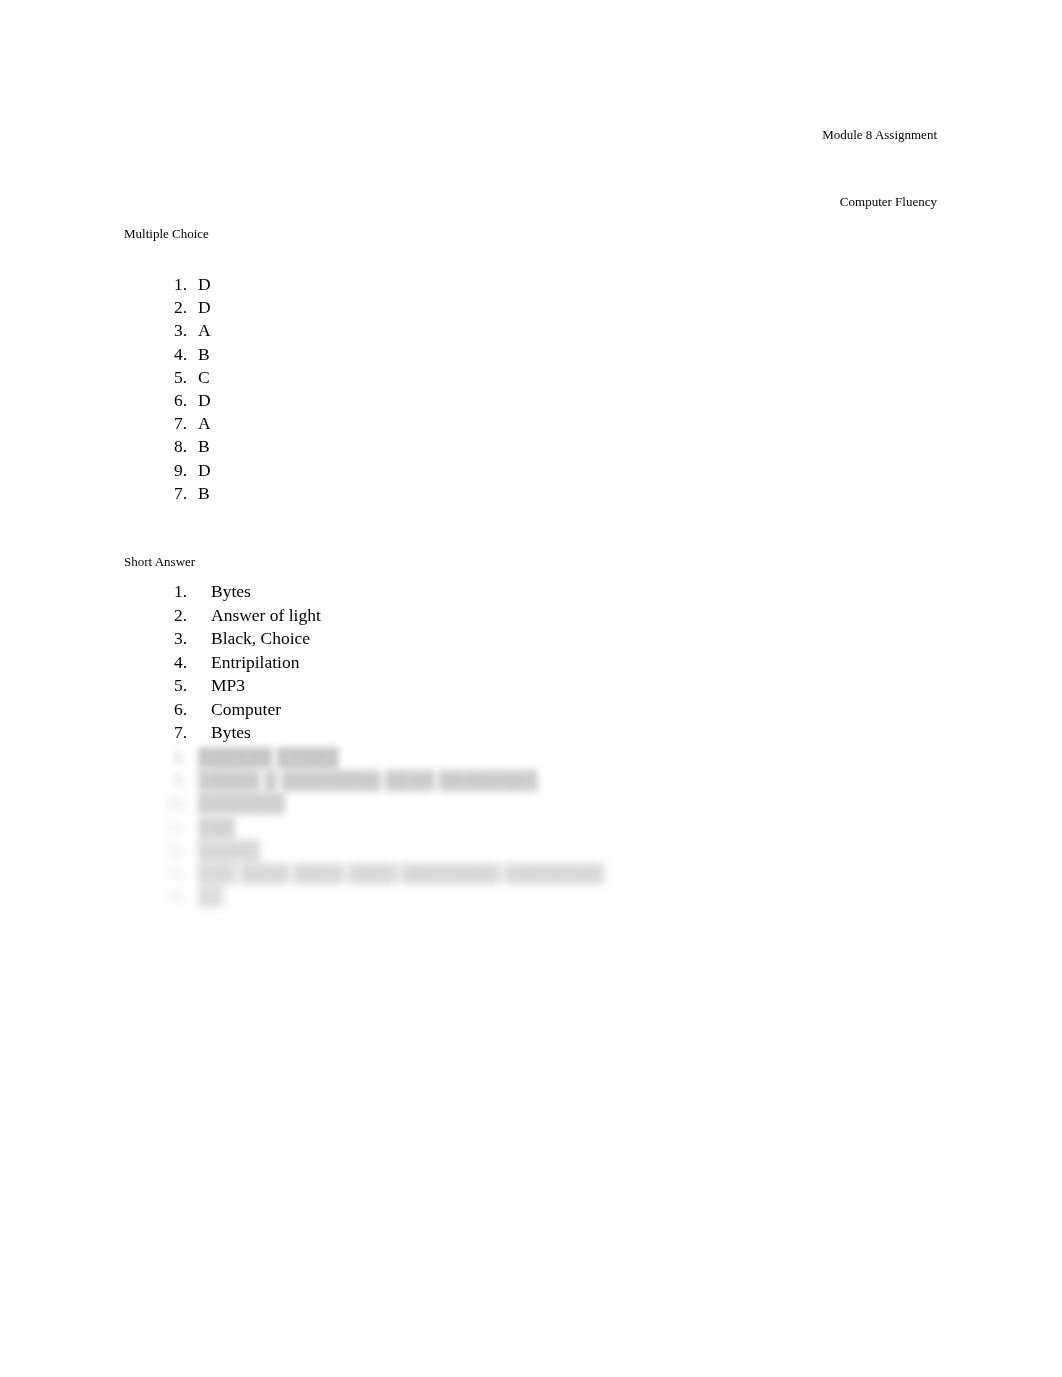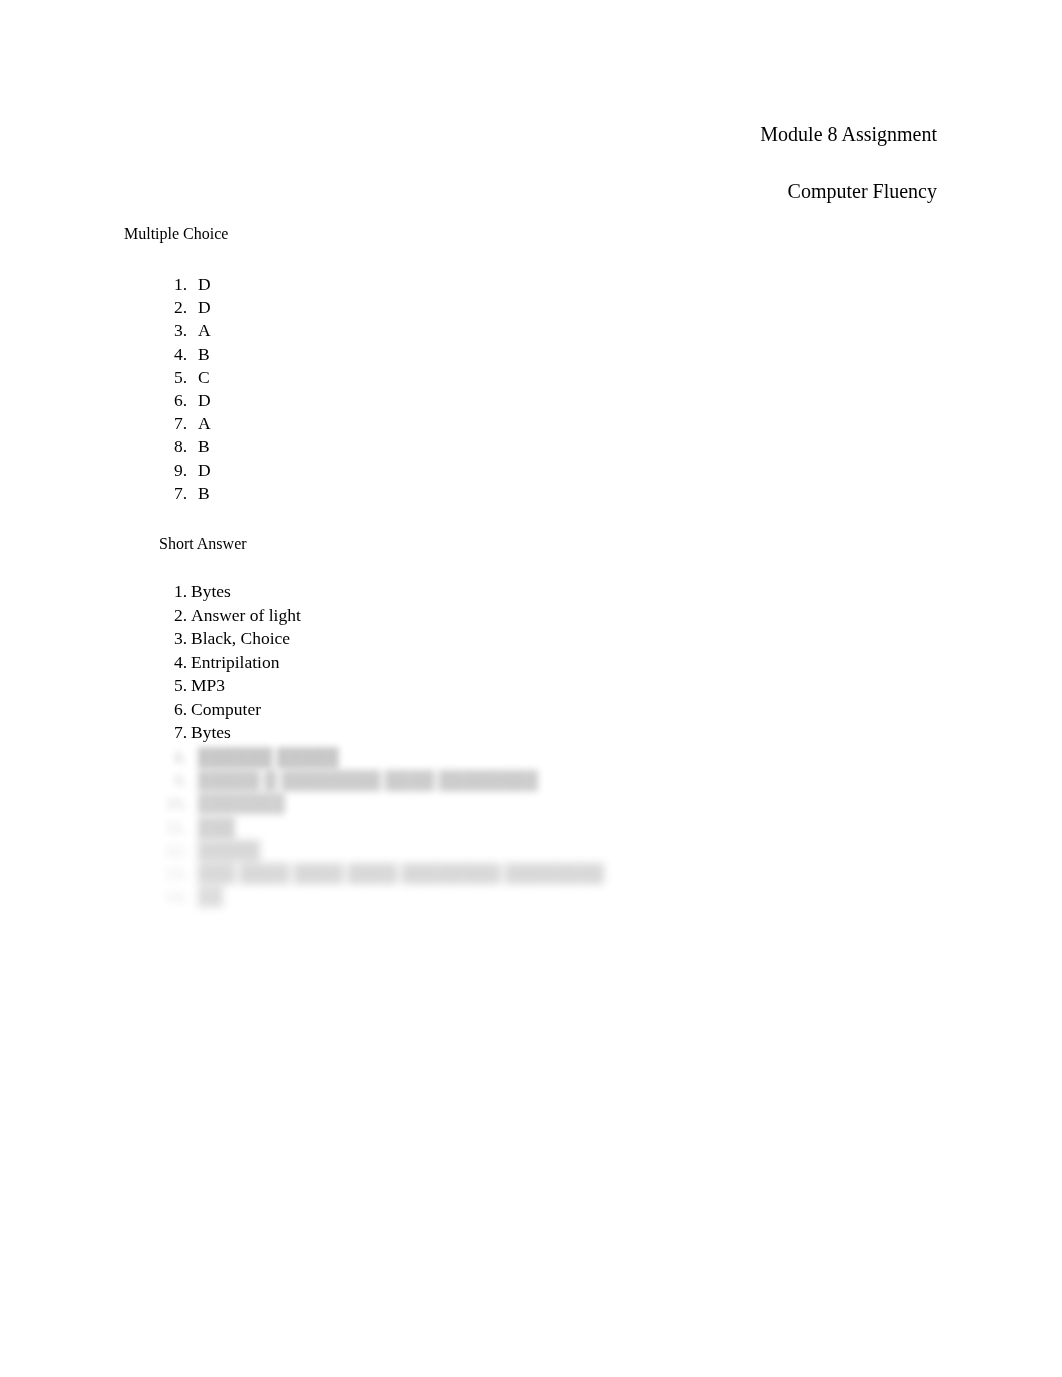--- a/index.html
+++ b/index.html
@@ -24,38 +24,38 @@
 
   
   .doc-header {
     position: absolute;
     left: 124px;
     right: 125px;
     top: 122px;
     text-align: right;
   }
   .doc-header .hline {
-    font-size: 20px;
+    font-size: 13px;
     line-height: 25px;
     white-space: nowrap;
   }
   .doc-header .hline.second {
-    margin-top: 32px;
+    margin-top: 42px;
   }
 
   
   .section-heading {
     position: absolute;
     left: 124px;
-    font-size: 16px;
+    font-size: 13px;
     line-height: 22px;
     white-space: nowrap;
   }
   #mc-heading { top: 223px; }
-  #sa-heading { top: 533px; margin-left: 35px; }
+  #sa-heading { top: 551px; }
 
   
   .answer-list {
     position: absolute;
     left: 124px;
     margin: 0;
     padding: 0;
     list-style: none;
   }
   #mc-list { top: 273px; }
@@ -79,21 +79,21 @@
     margin-left: 31px;
     text-align: right;
     font-size: 17.5px;
   }
   .row-val {
     display: inline-block;
     margin-left: 11px;
     font-size: 17.5px;
   }
   #sa-list .row-val {
-    margin-left: 4px;
+    margin-left: 24px;
     font-family: Liberation Serif, serif;
   }
 
   
   .blurred-row {
     position: relative;
     display: flex;
     align-items: baseline;
     height: 23.2px;
     line-height: 23.2px;

